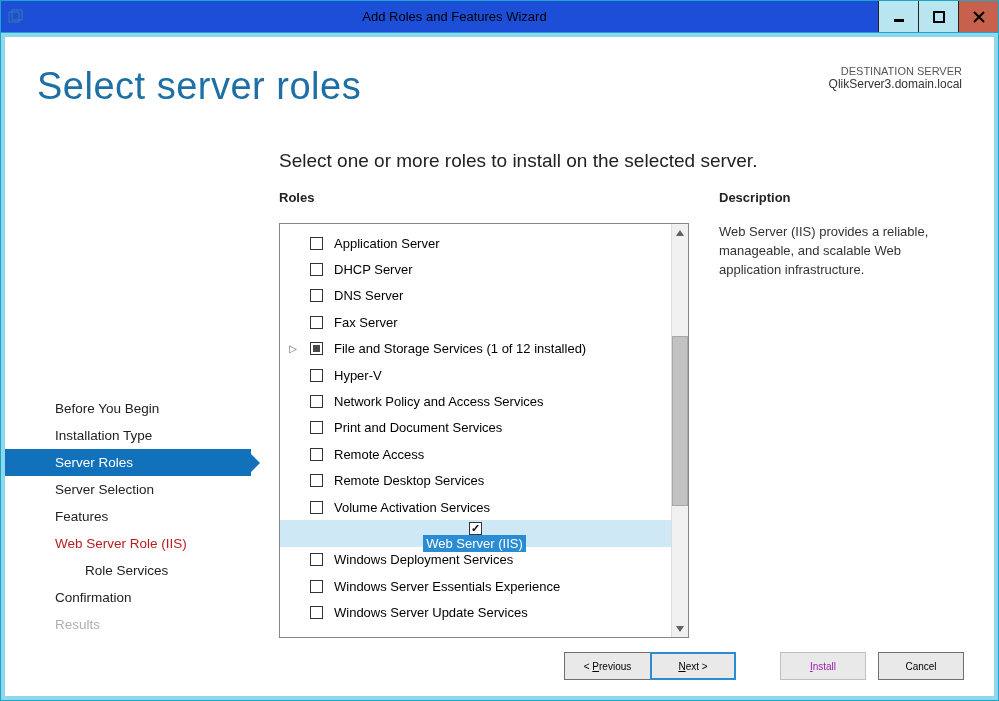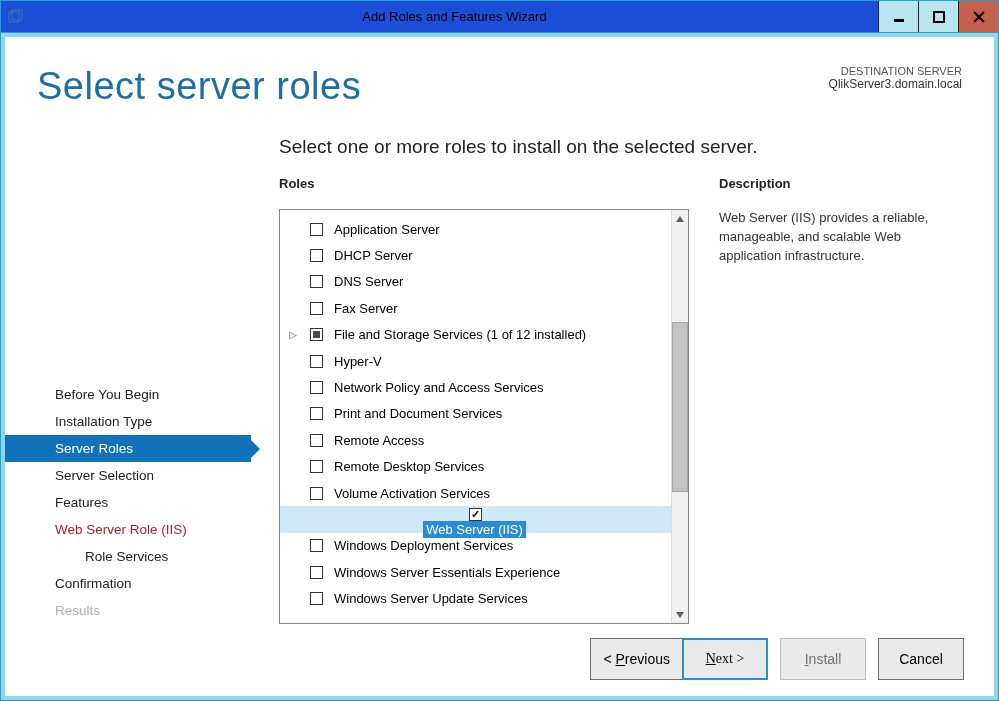--- a/index.html
+++ b/index.html
@@ -228,39 +228,39 @@
 
   
   .footer {
     display: flex;
     justify-content: flex-end;
     gap: 12px;
     padding: 14px 30px 16px 0;
   }
   .btn {
     min-width: 86px;
-    height: 42px;
+    height: 28px;
     border: 1px solid #707070;
     background: #e9e9e9;
-    font-size: 14px;
+    font-size: 10px;
     padding: 12px 12px;
     display: flex;
     align-items: center;
     justify-content: center;
     cursor: pointer;
   }
   .btn.default {
     border: 2px solid #2a8dd4;
     background: #e9e9e9;
-    font-family: Liberation Serif, serif;
   }
   .btn.disabled {
-    color: #737373;
+    color: #a21caf;
     border-color: #bfbfbf;
     cursor: default;
+    margin-left: 32px;
   }
   .btn .ul { text-decoration: underline; }
 </style>
 </head>
 <body>
 
 <div class="window">
 
   <div class="titlebar">
     <div class="titlebar-icon">

